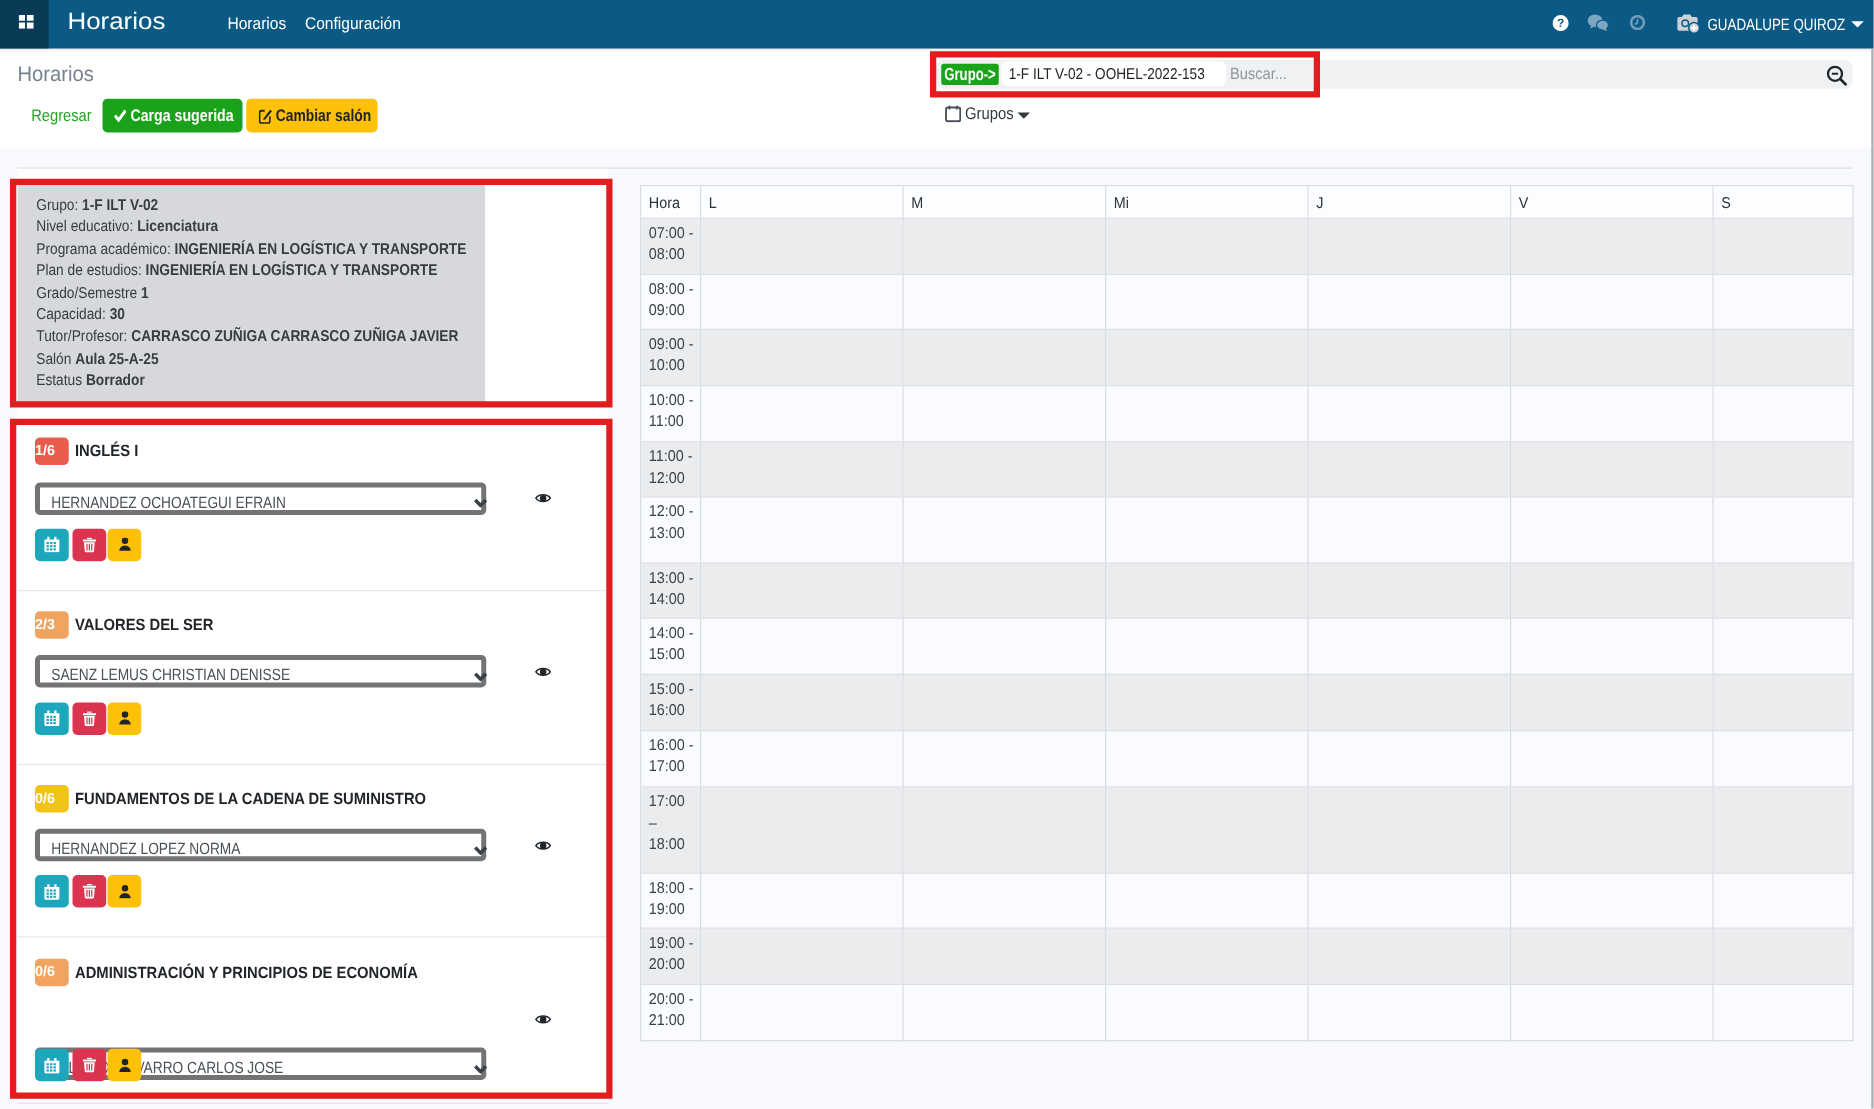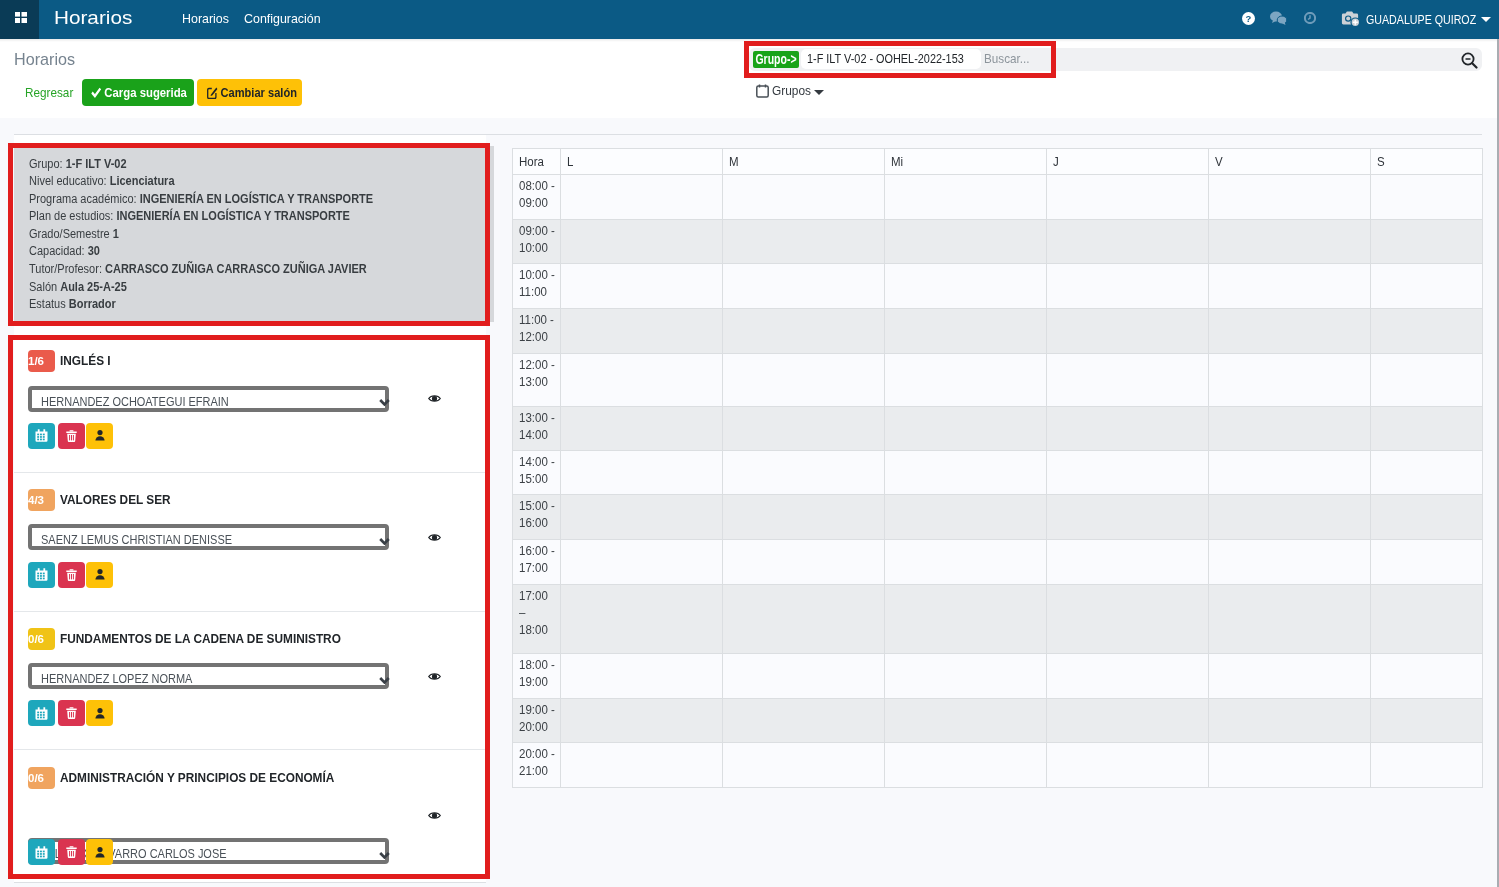--- a/index.html
+++ b/index.html
@@ -24,21 +24,21 @@
   #buscar { left:235px; top:3.5px; font-size:13px; color:#8d959c; transform:scaleX(0.9); transform-origin:0 50%; }
   #regresar { left:25px; top:84.5px; font-size:13.5px; color:#26a426; transform:scaleX(0.87); transform-origin:0 50%; }
   .btn { top:79px; height:27px; border-radius:4px; font-size:13.5px; font-weight:bold; line-height:27px; white-space:nowrap;text-decoration:underline; }
   .btn .bt { display:inline-block; transform:scaleX(0.84); transform-origin:50% 50%; }
   #btn-green { left:82px; width:112px; background:#1aa21a; color:#fff; text-align:center; }
   #btn-yellow { left:197px; width:105px; background:#fec107; color:#212529; text-align:center; }
   #grupos-dd { left:756px; top:84px; font-size:13.5px; color:#343a40; white-space:nowrap; }
   
   #topline { left:14px; top:134px; width:1468px; height:1px; background:#dcdfe3; }
   #leftcard { left:14px; top:135px; width:472px; height:748px; background:#fff; border-bottom:1px solid #dcdfe3; }
-  #infopanel { left:14px; top:146px; width:480px; height:176px; background:#d6d8db; }
+  #infopanel { left:14px; top:146px; width:374px; height:176px; background:#d6d8db; }
   #infotext { left:15px; top:9.5px; color:#383d41; font-size:12.5px; line-height:17.6px; white-space:nowrap; transform:scaleX(0.88); transform-origin:0 0; }
   .cardsep { left:14px; width:472px; height:1px; background:#e4e7ea; }
   .cbadge { left:28px; width:27px; height:22px; border-radius:4px; color:#fff; font-size:11.5px; font-weight:bold; text-align:left; line-height:22px; }
   .ctitle { left:60px; font-size:13px; font-weight:bold; color:#212529; white-space:nowrap; transform:scaleX(0.91); transform-origin:0 50%; }
   .csel { left:28px; width:361px; height:26px; background:#fff; border:4px solid #737373; border-radius:4px; }
   .cseltext { left:9px; top:0; font-size:13px; color:#495057; line-height:24px; white-space:nowrap; transform:scaleX(0.845); transform-origin:0 50%; }
   .sbtn { width:27px; height:26px; border-radius:4px; }
   .sbtn svg { display:block; margin:auto; }
   .bteal { background:#1ea7bc; }
   .bred { background:#da3450; }
@@ -185,21 +185,21 @@
       </g>
     </svg>
   </div>
 <div class="abs sbtn byel" style="left:86px;top:422.7px">
     <svg width="10" height="11" viewBox="0 0 10 11" style="margin-top:7.5px">
       <circle cx="5" cy="2.6" r="2.6" fill="#212529"></circle>
       <path d="M0.4 10.6 a4.6 4.3 0 0 1 9.2 0 Z" fill="#212529"></path>
     </svg>
   </div>
 <div class="abs cardsep" style="top:471.7px"></div>
-<div class="abs cbadge" style="top:489.0px;background:#f0a45f">4/3</div>
+<div class="abs cbadge" style="top:489.0px;background:#f0a45f">2/3</div>
 <div class="abs ctitle" style="top:492.0px">VALORES DEL SER</div>
 <div class="abs csel" style="top:524.3px">
     <span class="abs cseltext">SAENZ LEMUS CHRISTIAN DENISSE</span>
     <span class="abs" style="left:347px;top:9.5px">
       <svg width="11" height="7" viewBox="0 0 11 7">
         <path d="M1.2 1 L5.5 5.4 L9.8 1" fill="none" stroke="#3a4047" stroke-width="2.7" stroke-linecap="butt"></path>
       </svg>
     </span>
   </div>
 <div class="abs" style="left:428px;top:532.8px">
@@ -356,20 +356,29 @@
 <tbody>
         <tr>
           <th><span class="tx">Hora</span></th>
           <th><span class="tx">L</span></th>
           <th><span class="tx">M</span></th>
           <th><span class="tx">Mi</span></th>
           <th><span class="tx">J</span></th>
           <th><span class="tx">V</span></th>
           <th><span class="tx">S</span></th>
         </tr>
+<tr class="g" style="height:44.7px">
+          <td><span class="tx">07:00 -<br>08:00</span></td>
+          <td></td>
+          <td></td>
+          <td></td>
+          <td></td>
+          <td></td>
+          <td></td>
+        </tr>
 <tr class="w" style="height:44.7px">
           <td><span class="tx">08:00 -<br>09:00</span></td>
           <td></td>
           <td></td>
           <td></td>
           <td></td>
           <td></td>
           <td></td>
         </tr>
 <tr class="g" style="height:44.7px">

